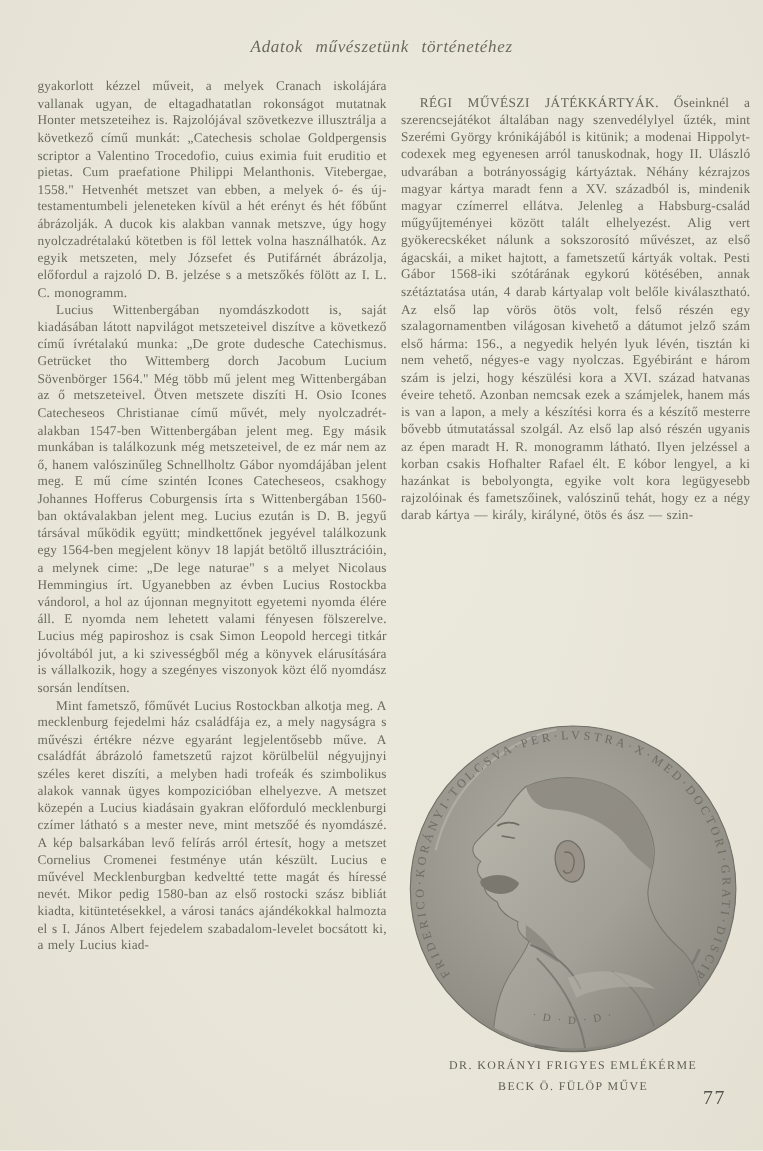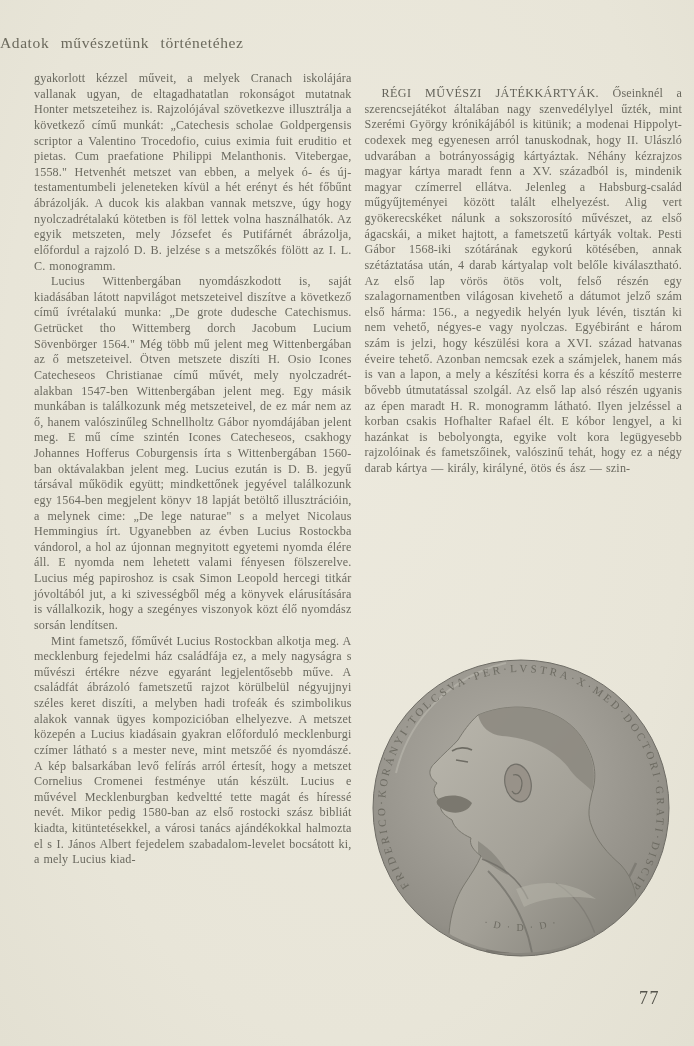--- a/index.html
+++ b/index.html
@@ -5,21 +5,21 @@
   html,body { margin:0; padding:0; }
   .page {
     position:relative; width:694px; height:1046px;
     background:#e9e6da;
     background-image: radial-gradient(ellipse at 50% 40%, #ece9dd 0%, #e8e5d8 70%, #e3e0d2 100%);
     overflow:hidden;
     font-family:"Liberation Serif","DejaVu Serif",serif;
   }
   .header {
     position:absolute; top:34px; left:0; width:100%;
-    text-align:left; font-size:15.5px;
+    text-align:center; font-style:italic; font-size:15.5px;
     color:#6b695c; letter-spacing:0.6px; word-spacing:7px;
   }
   .columns {
     position:absolute; top:71px; left:34px; width:648px;
     display:flex; gap:13px;
   }
   .col {
     width:318px; font-size:12.1px; line-height:15.62px;
     text-align:justify; color:#6a695f; letter-spacing:0.15px; word-spacing:0.8px;
   }
@@ -137,16 +137,20 @@
         <textPath href="#ringPath" startOffset="0">FRIDERICO·KORÁNYI·TOLCSVA·PER·LVSTRA·X·MED·DOCTORI·GRATI·DISCIPVLI</textPath>
       </text>
 
       <path id="ringBottom" d="M 95 262 A 122 122 0 0 0 215 262" fill="none"></path>
       <text class="ring-text-bottom" text-anchor="middle">
         <textPath href="#ringBottom" startOffset="50%">· D · D · D ·</textPath>
       </text>
     </svg>
   </figure>
 
+  <div class="caption">
+    <div>DR. KORÁNYI FRIGYES EMLÉKÉRME</div>
+    <div>BECK Ö. FÜLÖP MŰVE</div>
+  </div>
 
   <div class="pagenum">77</div>
 
 </div>
 
 </body></html>

